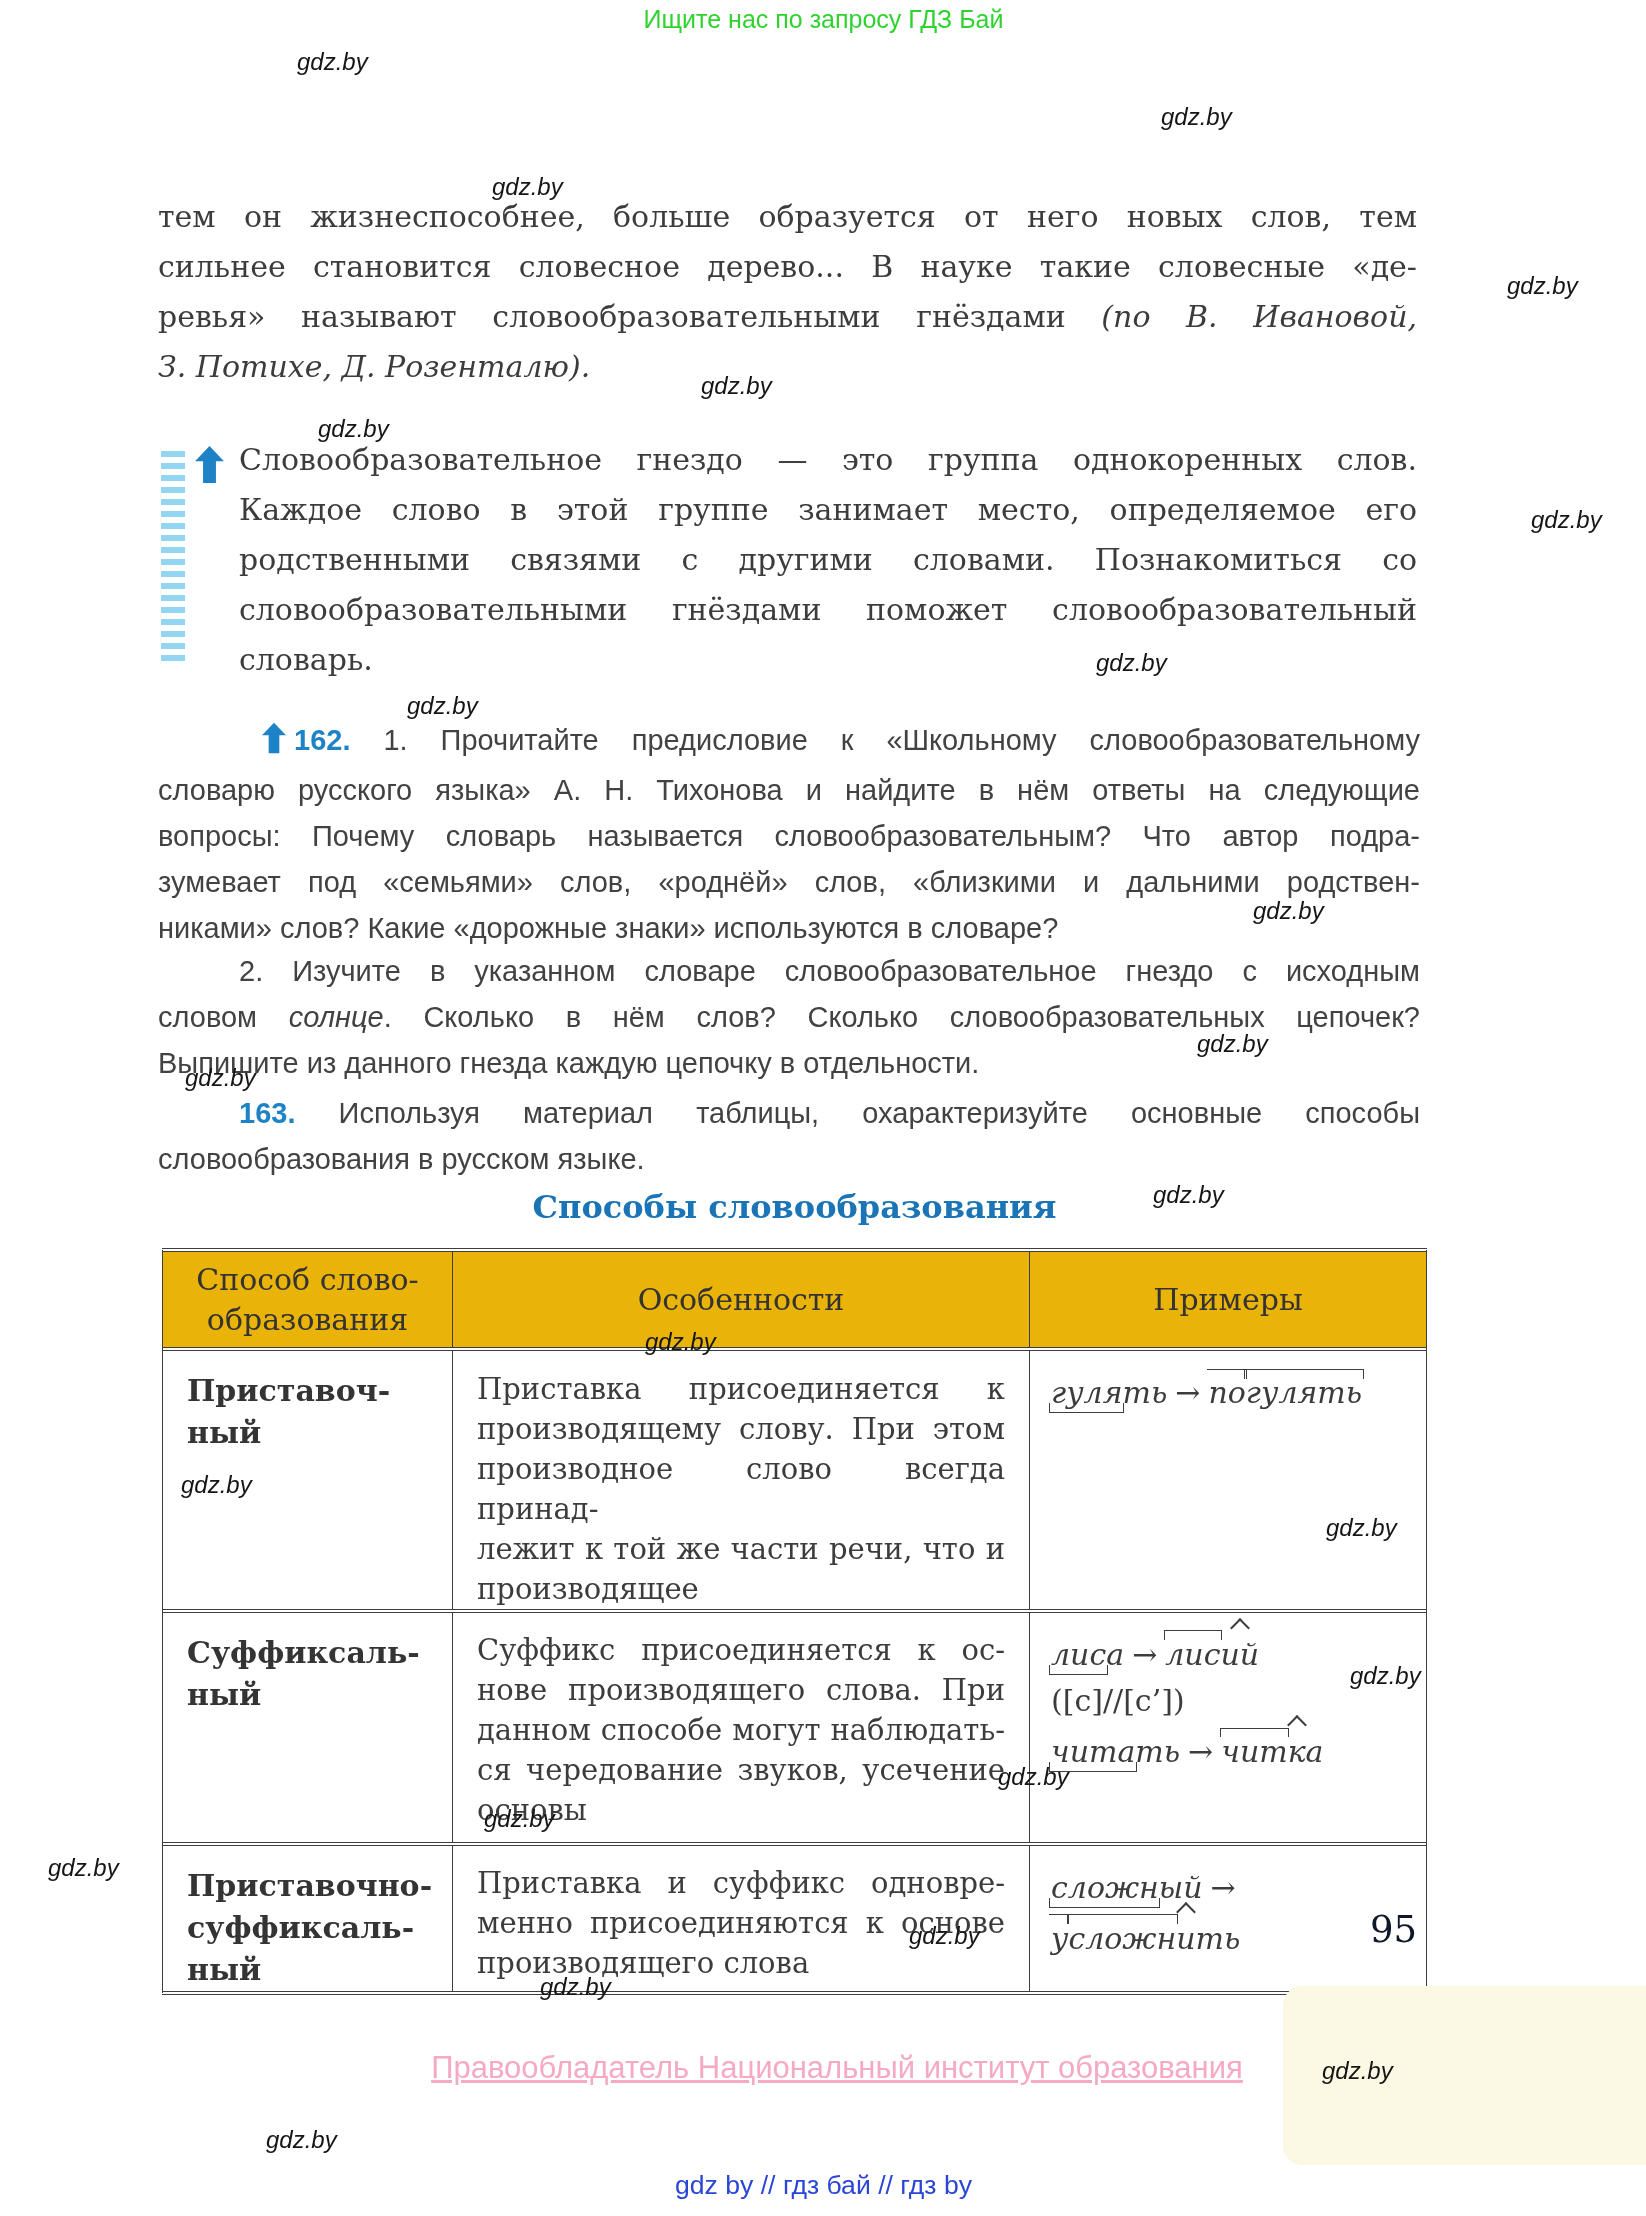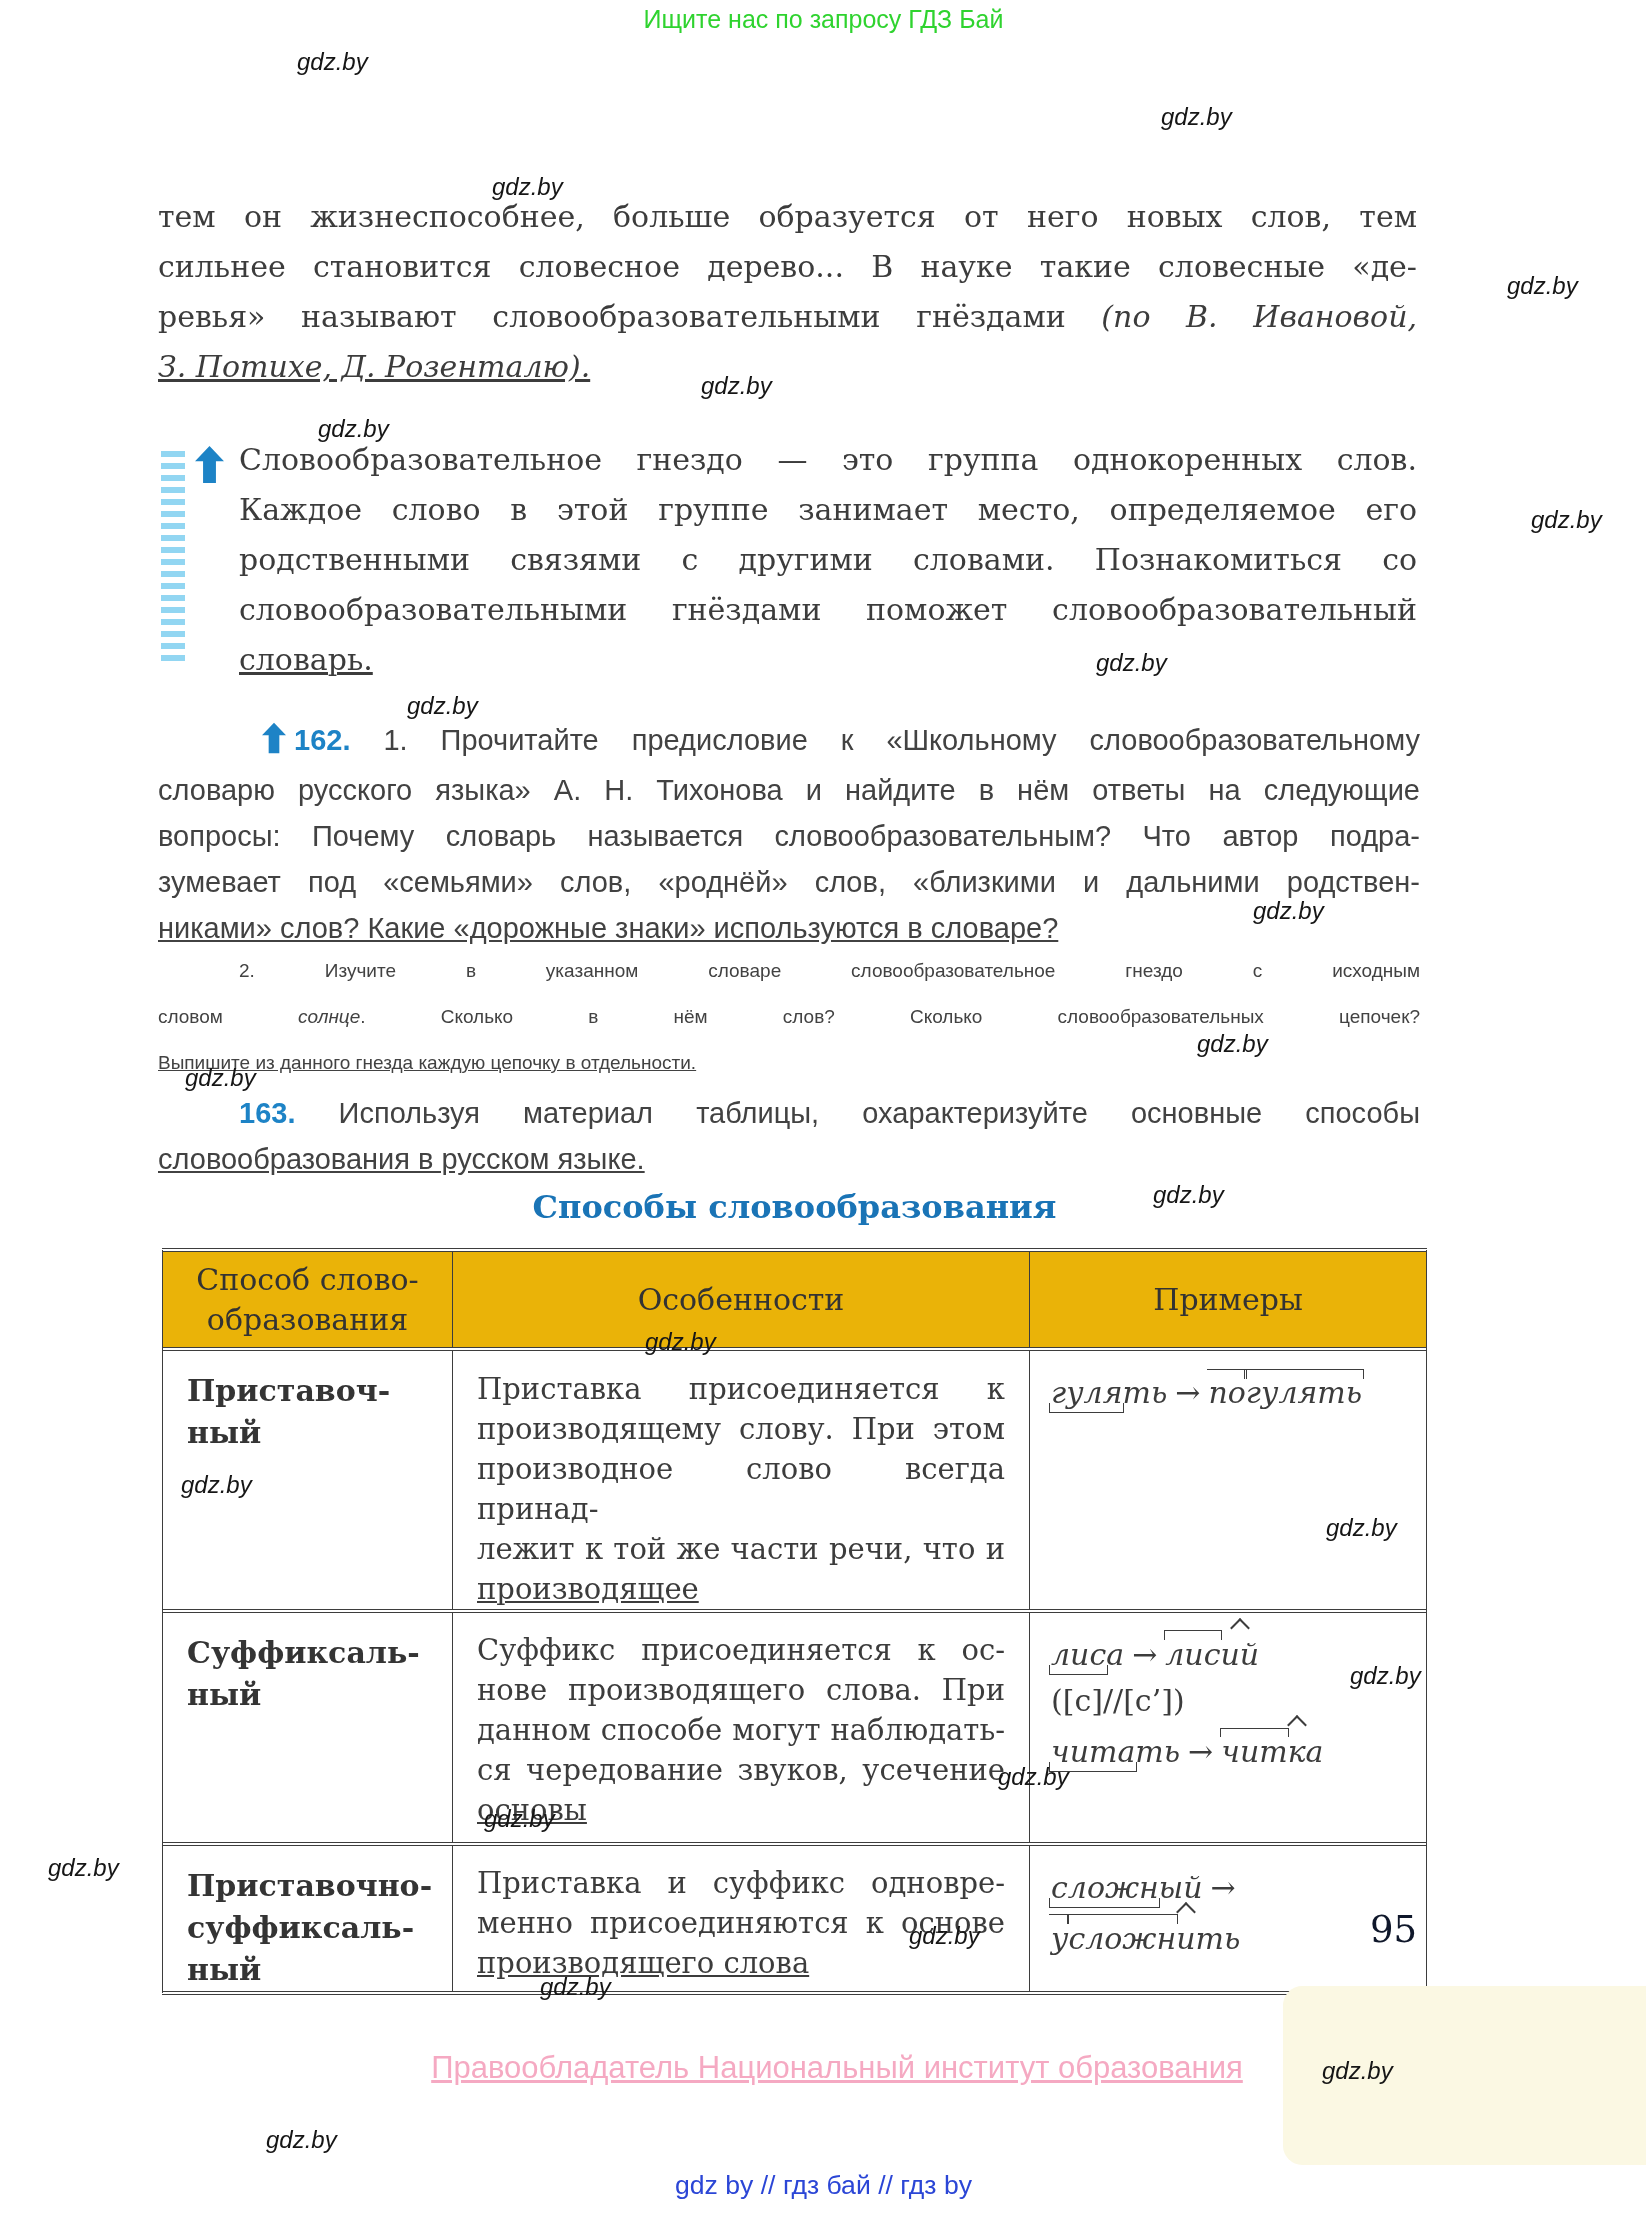--- a/index.html
+++ b/index.html
@@ -7,35 +7,35 @@
           font-family:"DejaVu Serif", serif; color:#3c3c3c; }
 
   .green-banner { position:absolute; top:4.8px; left:0; width:100%; text-align:center;
           font-family:"Liberation Sans", sans-serif; font-size:25px; color:#2fd32f; }
 
   .wmlayer { position:absolute; left:0; top:0; width:100%; height:100%; z-index:6; pointer-events:none; }
   .wm { position:absolute; font-family:"Liberation Sans", sans-serif; font-size:24px; color:#161616; white-space:nowrap;font-style:italic; }
 
   .serifblock { font-size:30px; line-height:50px; }
   .jl { text-align:justify; text-align-last:justify; }
-  .ll { text-align:left;text-decoration:underline; }
+  .ll { text-align:left; }
   .it { font-style:italic; }
 
   #para1 { position:absolute; left:158px; top:192px; width:1259px; }
 
   #defblock { position:absolute; left:158px; top:435px; width:1259px; }
   #defdash  { position:absolute; left:3.2px; top:16px; width:24px; height:213px;
               background:repeating-linear-gradient(to bottom,#92d6f2 0px,#92d6f2 6.4px,rgba(0,0,0,0) 6.4px,rgba(0,0,0,0) 12px); }
   #defarrow { position:absolute; left:37px; top:11.3px; }
   #deftext  { margin-left:81px; }
 
   .sans { font-family:"Liberation Sans", sans-serif; color:#424242; }
   #ex162 { position:absolute; left:158px; top:717px; width:1262px; font-size:29px; line-height:46px; }
   #ex162 .first { text-indent:52px; }
-  #exp2  { position:absolute; left:158px; top:948px; width:1262px; font-size:19px; line-height:46px; }
+  #exp2  { position:absolute; left:158px; top:948px; width:1262px; font-size:29px; line-height:46px; }
   #exp2 .first { text-indent:81px; }
   #ex163 { position:absolute; left:158px; top:1090px; width:1262px; font-size:29px; line-height:46px; }
   #ex163 .first { text-indent:81px; }
   .num { color:#1d83c6; font-weight:bold; }
   .arrowicon { display:inline-block; vertical-align:-4px; margin-right:8px; }
 
   #tabletitle { position:absolute; left:162px; top:1188px; width:1265px; text-align:center;
                 font-size:32px; font-weight:bold; color:#1a74b6; }
 
   .ptable { position:absolute; left:162px; top:1248px; width:1265px; box-sizing:border-box;

